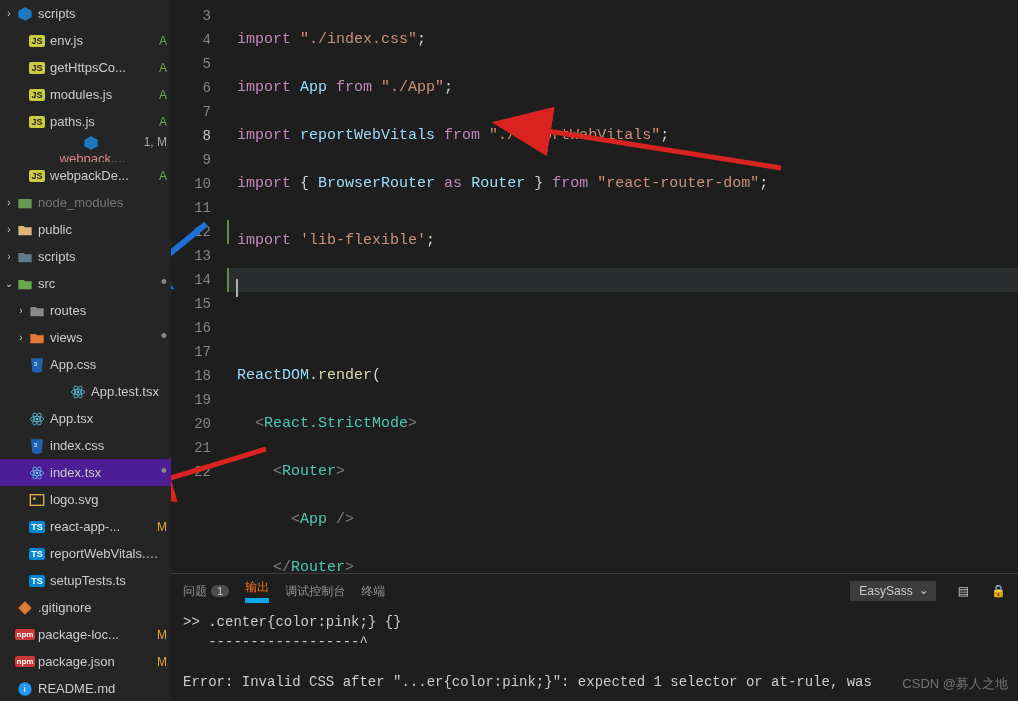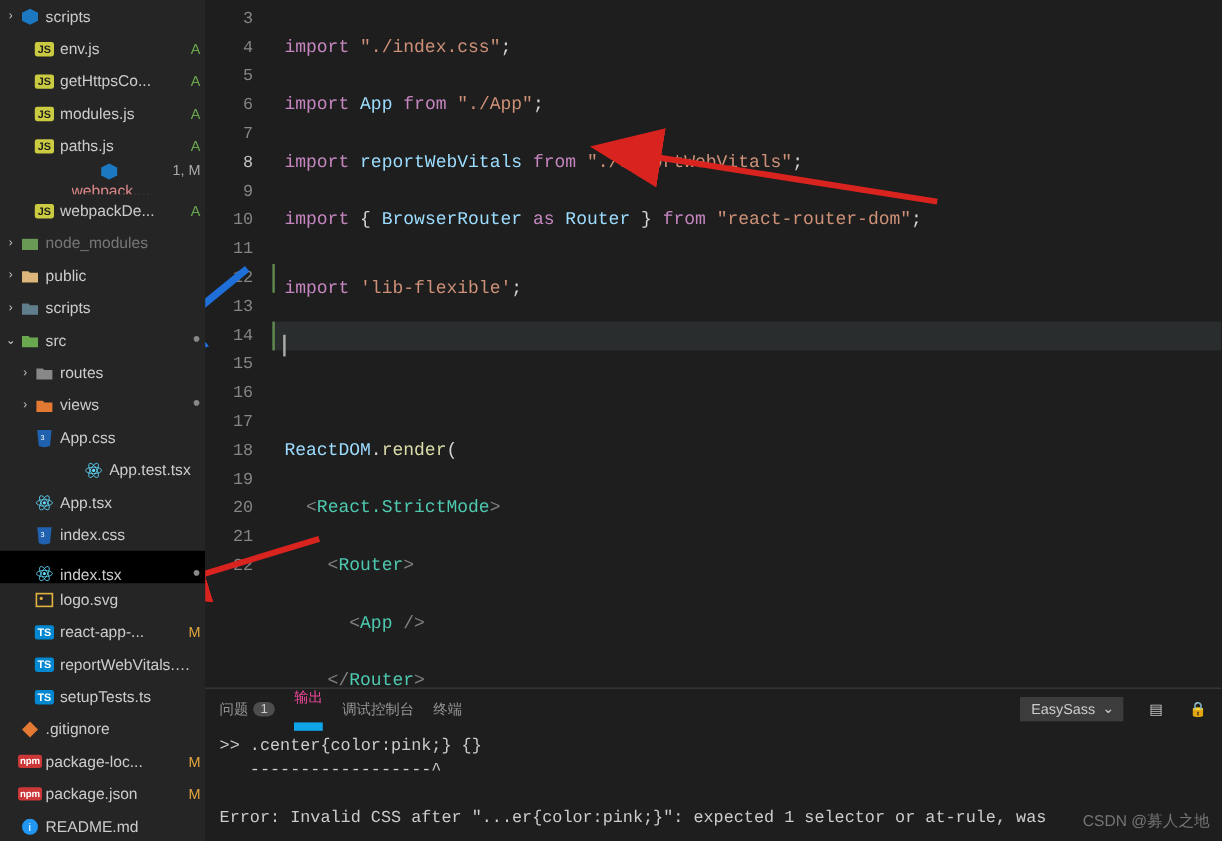--- a/index.html
+++ b/index.html
@@ -26,21 +26,21 @@
 .tree-item {
   display: flex;
   align-items: center;
   height: 27px;
   padding-left: 2px;
   cursor: pointer;
   white-space: nowrap;
   overflow: hidden;
   position: relative;
 }
-.tree-item.active { background: #000000; align-items: flex-end; }
+.tree-item.active { background: #4c1d95; }
 .chev {
   width: 14px;
   display: inline-flex;
   justify-content: center;
   color: #c5c5c5;
   font-size: 10px;
 }
 .icon {
   width: 18px;
   display: inline-flex;
@@ -118,21 +118,21 @@
   display: flex;
   align-items: center;
   height: 34px;
   padding: 0 12px;
   gap: 16px;
   font-family: "Segoe UI", sans-serif;
   font-size: 12px;
   color: #969696;
 }
 .ptab { cursor: pointer; display: flex; align-items: center; gap: 4px; }
-.ptab.active { color: #ec4899; border-bottom: 7px solid #0ea5e9; padding-bottom: 12px;}
+.ptab.active { color: #f97316; border-bottom: 5px solid #0ea5e9; padding-bottom: 2px;}
 .ptab .badge {
   background: #4d4d4d;
   color: #ccc;
   border-radius: 10px;
   padding: 0 6px;
   font-size: 11px;
 }
 .panel-actions {
   margin-left: auto;
   display: flex;

